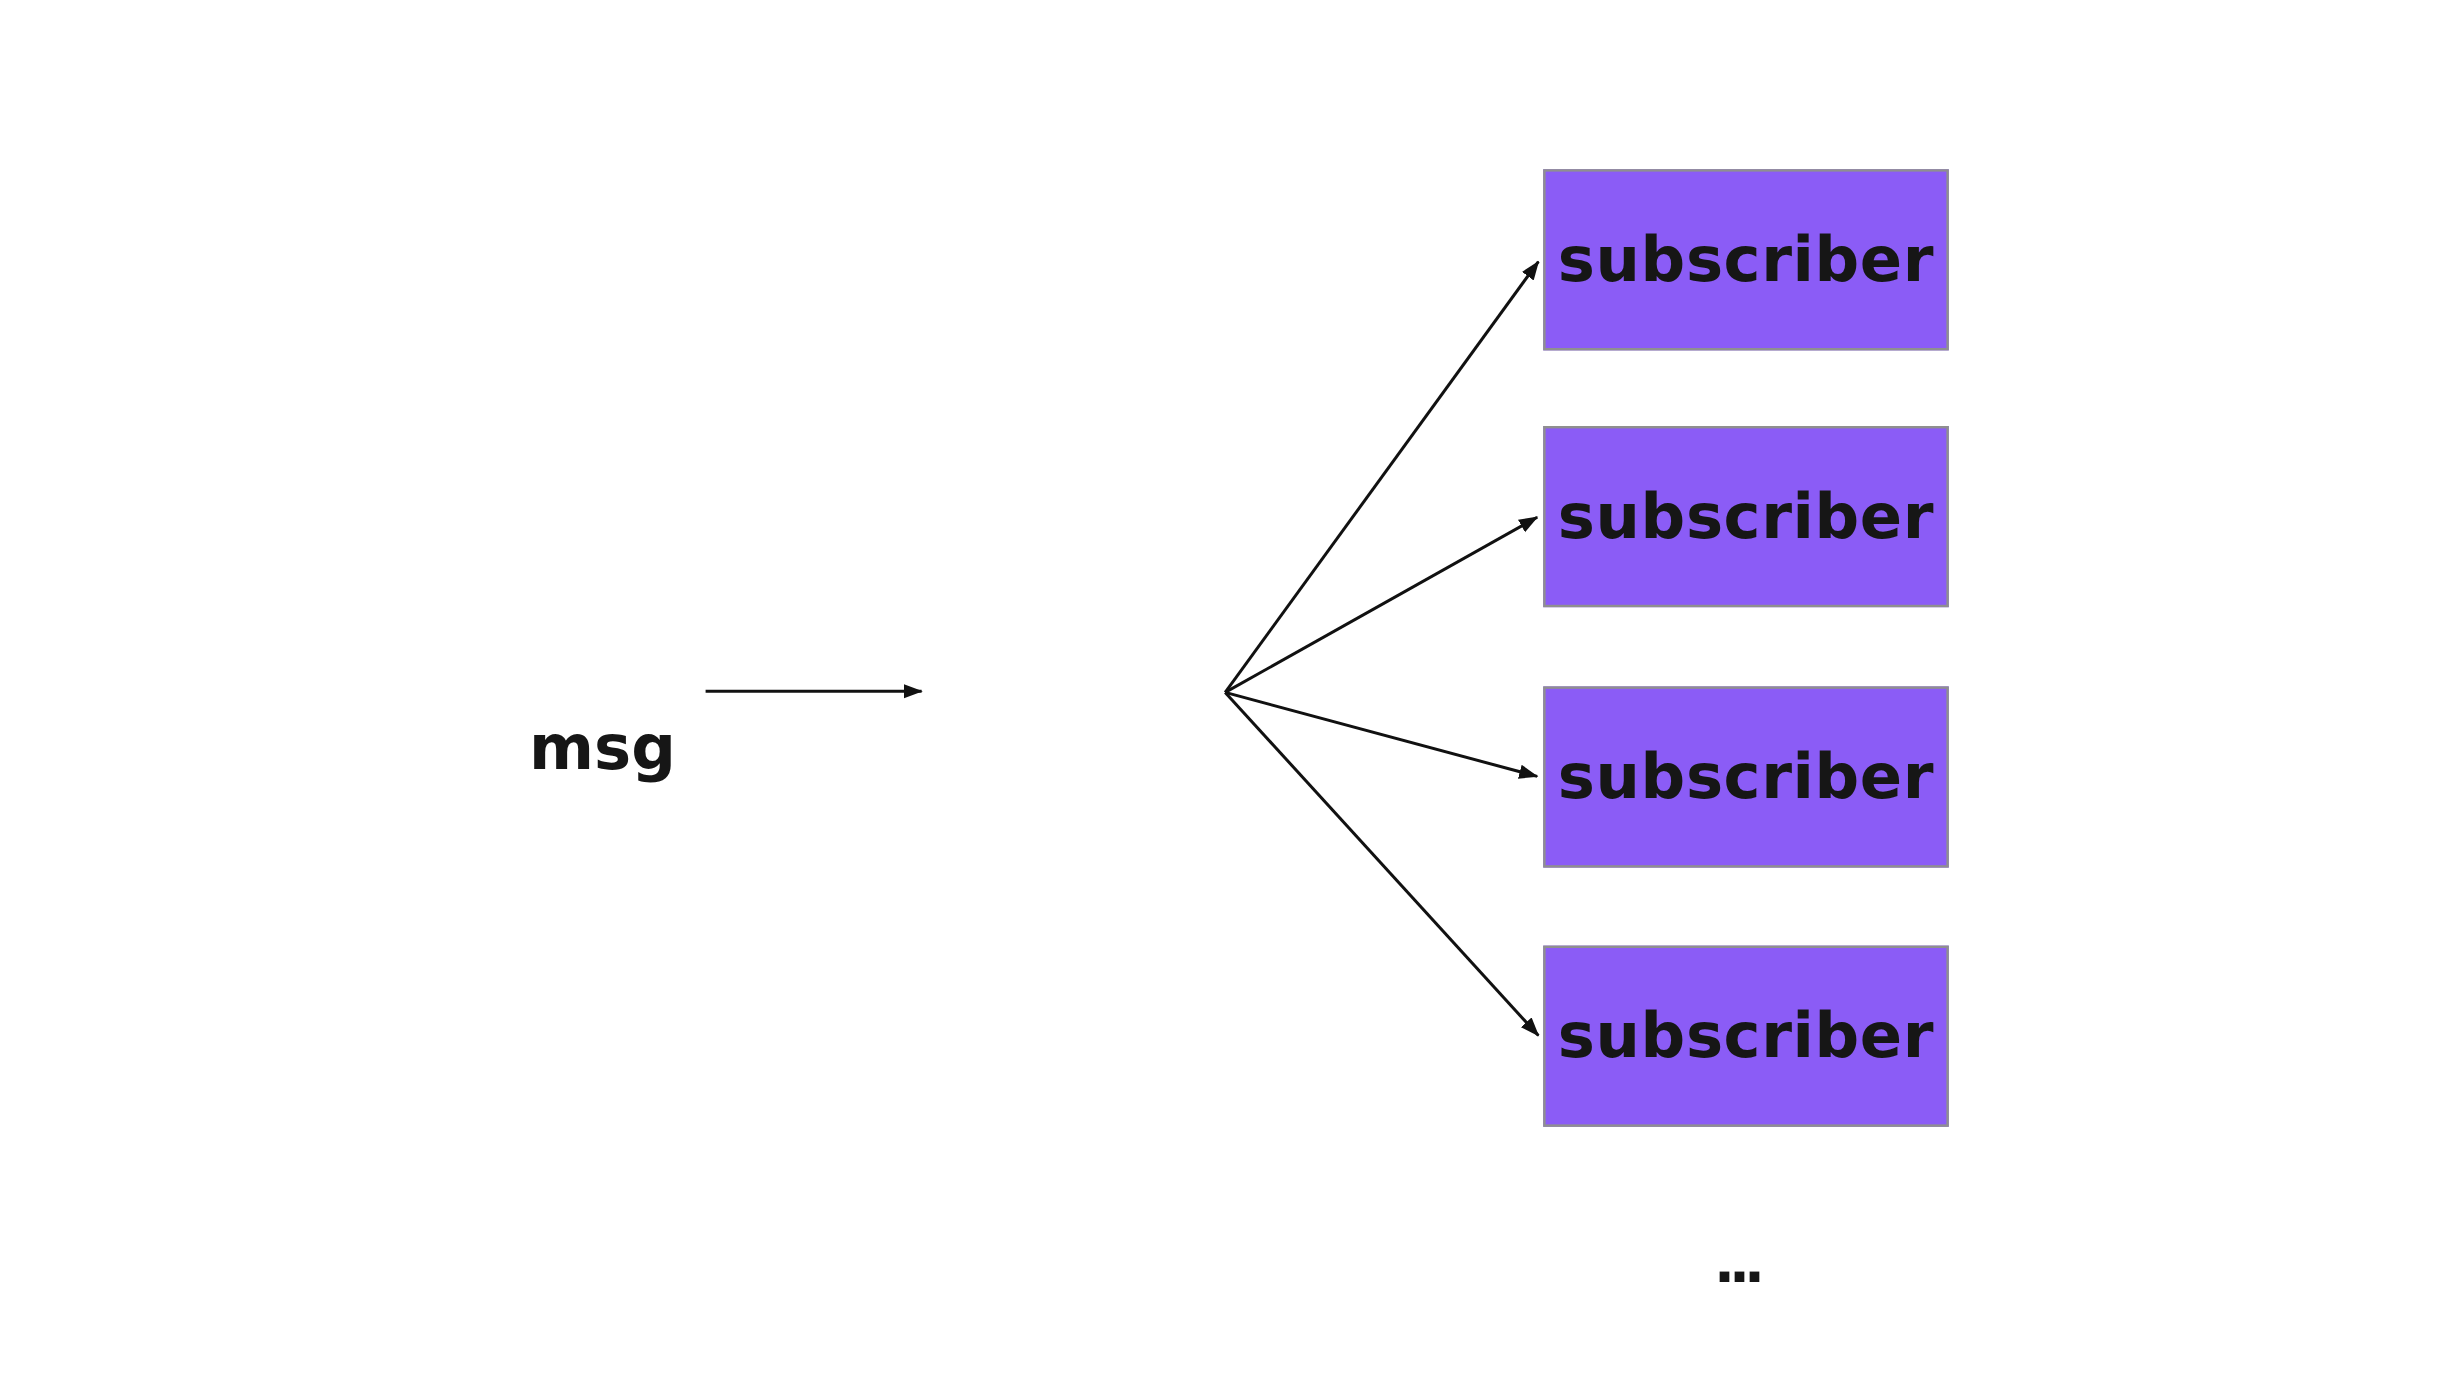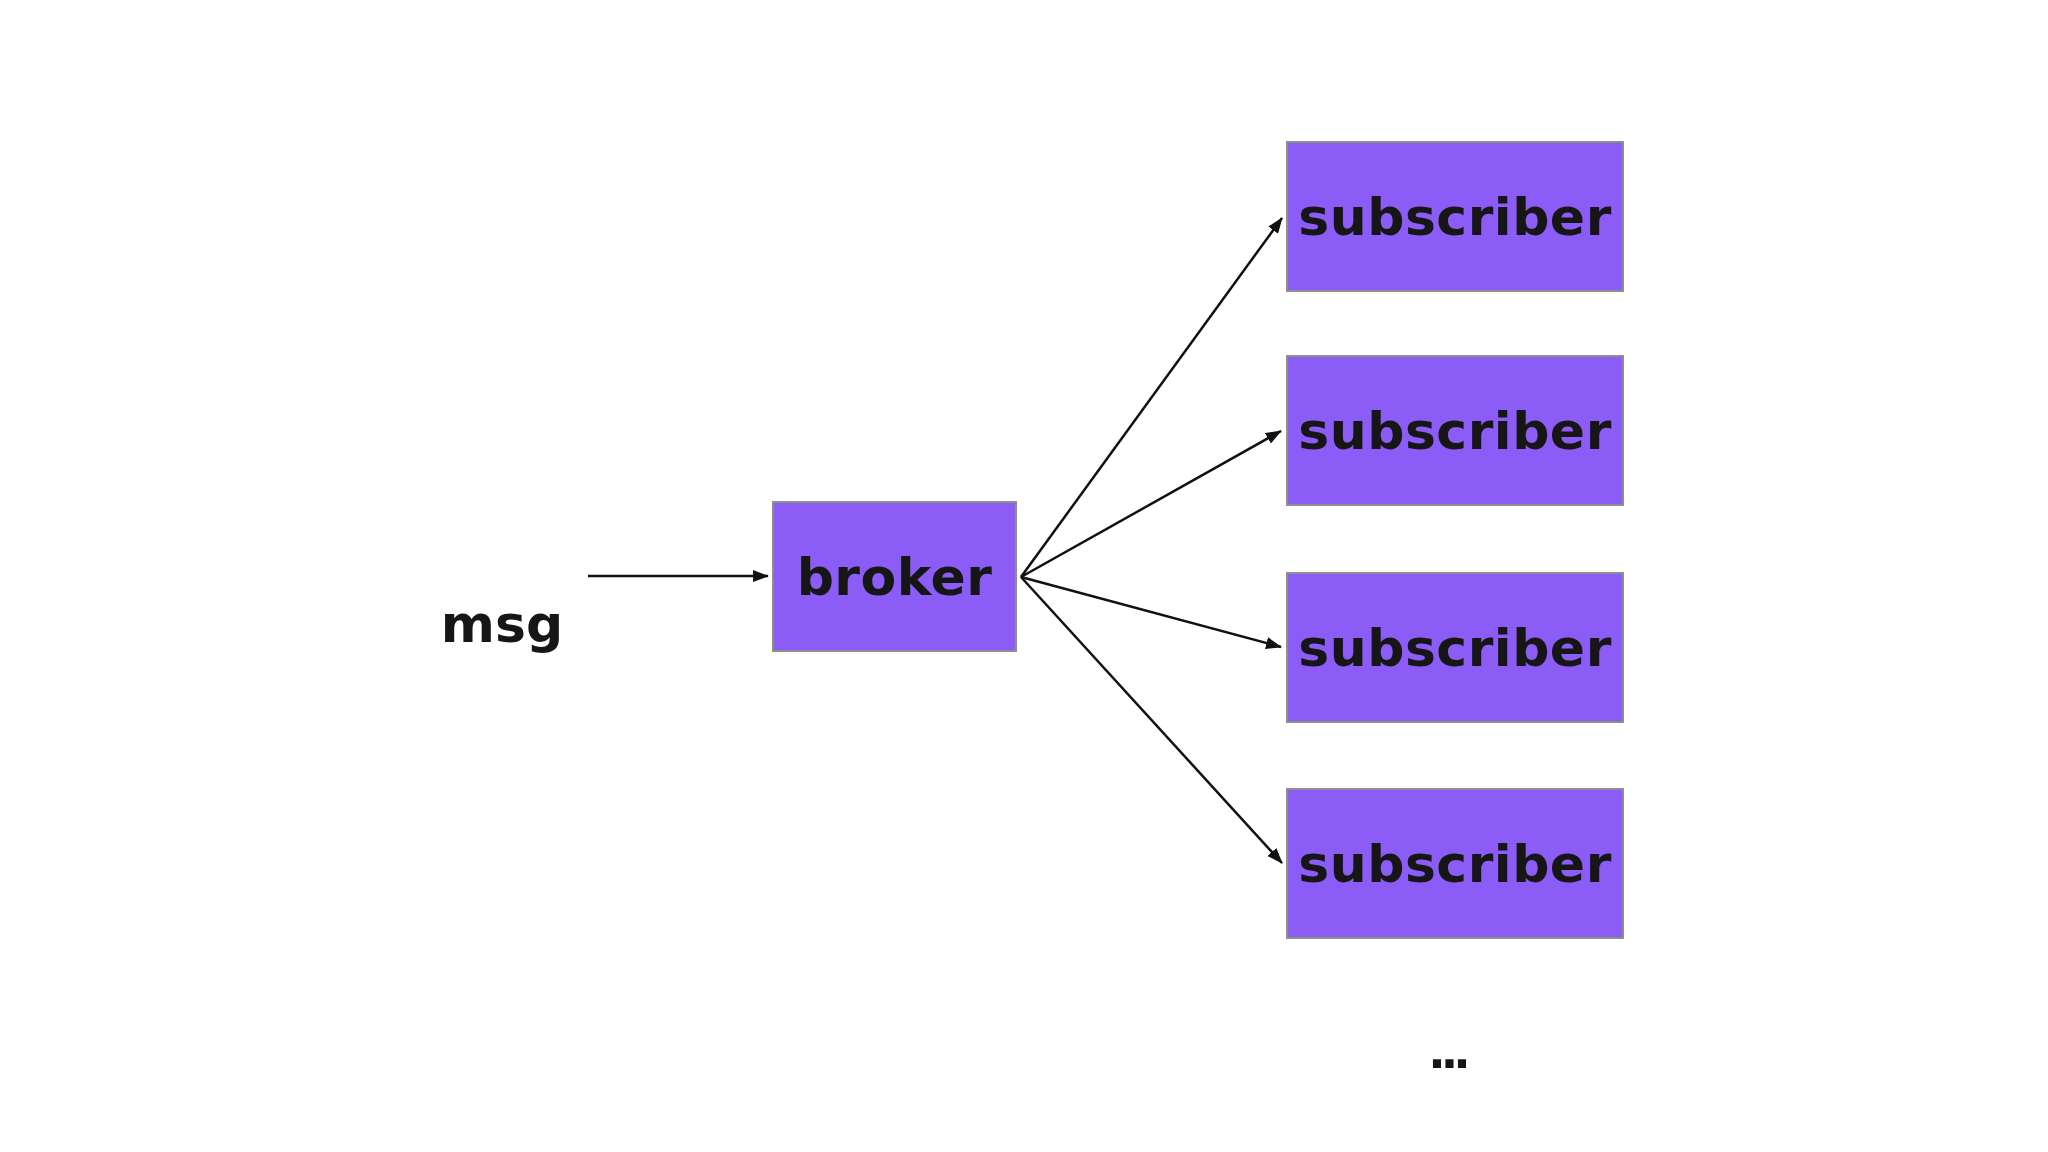--- a/index.html
+++ b/index.html
@@ -89,23 +89,20 @@
     </defs>
     <line x1="588" y1="576" x2="768" y2="576" stroke="#111111" stroke-width="2.5" marker-end="url(#arrowhead)"></line>
     <line x1="1021" y1="577" x2="1282" y2="218" stroke="#111111" stroke-width="2.5" marker-end="url(#arrowhead)"></line>
     <line x1="1021" y1="577" x2="1281" y2="431" stroke="#111111" stroke-width="2.5" marker-end="url(#arrowhead)"></line>
     <line x1="1021" y1="577" x2="1281" y2="647" stroke="#111111" stroke-width="2.5" marker-end="url(#arrowhead)"></line>
     <line x1="1021" y1="577" x2="1282" y2="863" stroke="#111111" stroke-width="2.5" marker-end="url(#arrowhead)"></line>
   </svg>
 
   <div class="msg-label">msg</div>
 
-  <div class="node-box broker-box">
-    <span class="node-label">broker</span>
-  </div>
 
   <div class="node-box subscriber-box subscriber-1">
     <span class="node-label">subscriber</span>
   </div>
 
   <div class="node-box subscriber-box subscriber-2">
     <span class="node-label">subscriber</span>
   </div>
 
   <div class="node-box subscriber-box subscriber-3">

